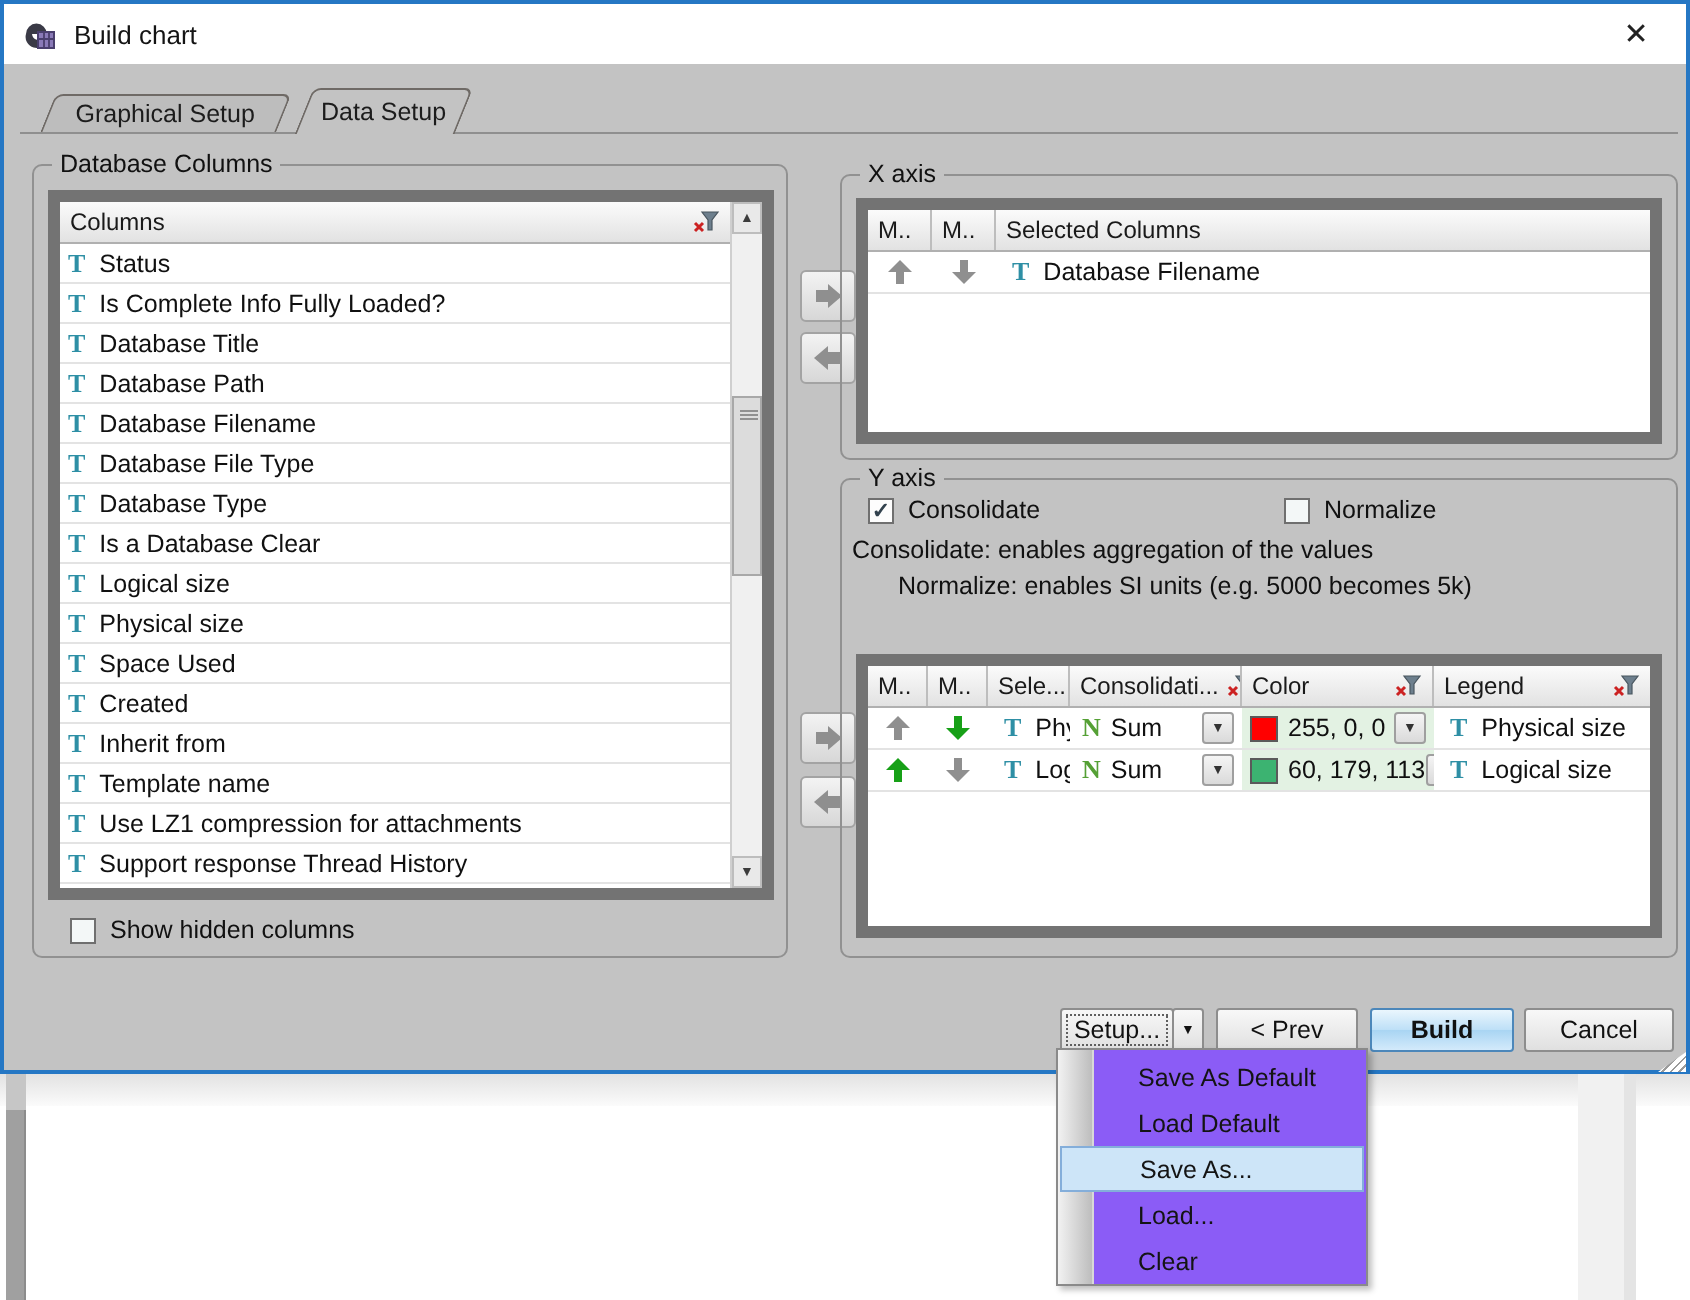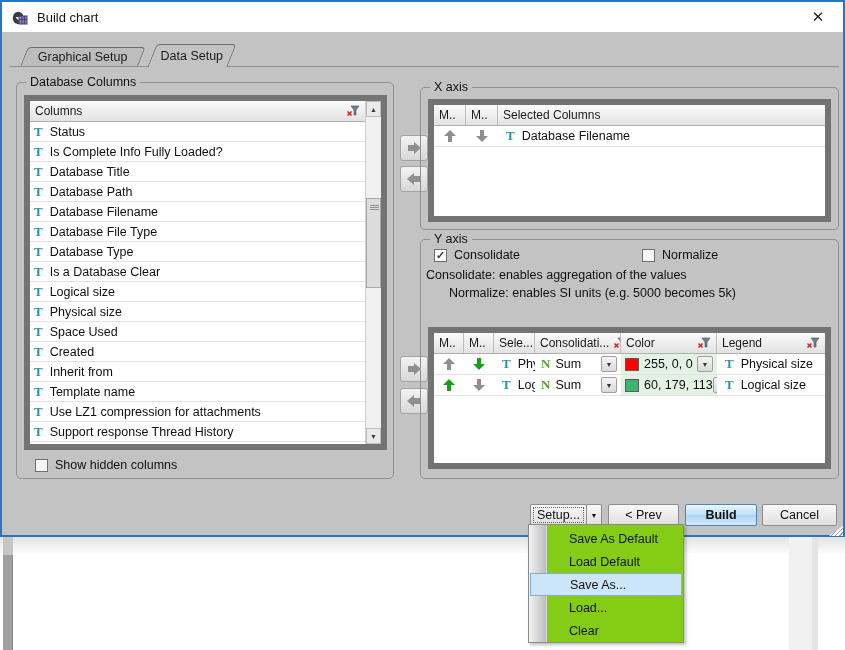--- a/index.html
+++ b/index.html
@@ -95,21 +95,21 @@
 
   
   .btn { position:absolute; top:502px; height:22px; background:linear-gradient(180deg,#f8f8f8,#e0e0e0);
          border:1px solid #8d8d8d; border-radius:2px; font-size:12.5px; color:#111;
          display:flex; align-items:center; justify-content:center; }
   .btn.default { background:linear-gradient(180deg,#eaf6fd,#bee0f7 49%,#a9d5f3 51%,#d3eafb);
                  border-color:#4c87ba; font-weight:bold; }
   .focus-dots { position:absolute; inset:2px; border:1px dotted #5f5f5f; }
 
   
-  .menu { position:absolute; left:528px; top:524px; width:156px; height:119px; background:#84cc16;
+  .menu { position:absolute; left:528px; top:524px; width:156px; height:119px; background:#8b5cf6;
           border:1px solid #8a8a8a; box-shadow:2px 2px 3px rgba(0,0,0,.25); z-index:10; }
   .menu-gutter { position:absolute; left:0; top:0; bottom:0; width:18px;
                  background:linear-gradient(90deg,#f2f2f2,#bdbdbd); border-right:1px solid #d8d8d8; }
   .mitem { position:absolute; left:1px; right:1px; height:23px; display:flex; align-items:center;
            padding-left:39px; font-size:12.5px; color:#141414; }
   .mitem.hl { background:#cde5f8; border:1px solid #84aeda; }
 
   .grip { position:absolute; left:829px; top:526px; width:14px; height:10px;
           background:repeating-linear-gradient(135deg,#ffffff 0 2px,#9a9a9a 2px 3px);
           clip-path:polygon(100% 0,100% 100%,0 100%); z-index:5; }

